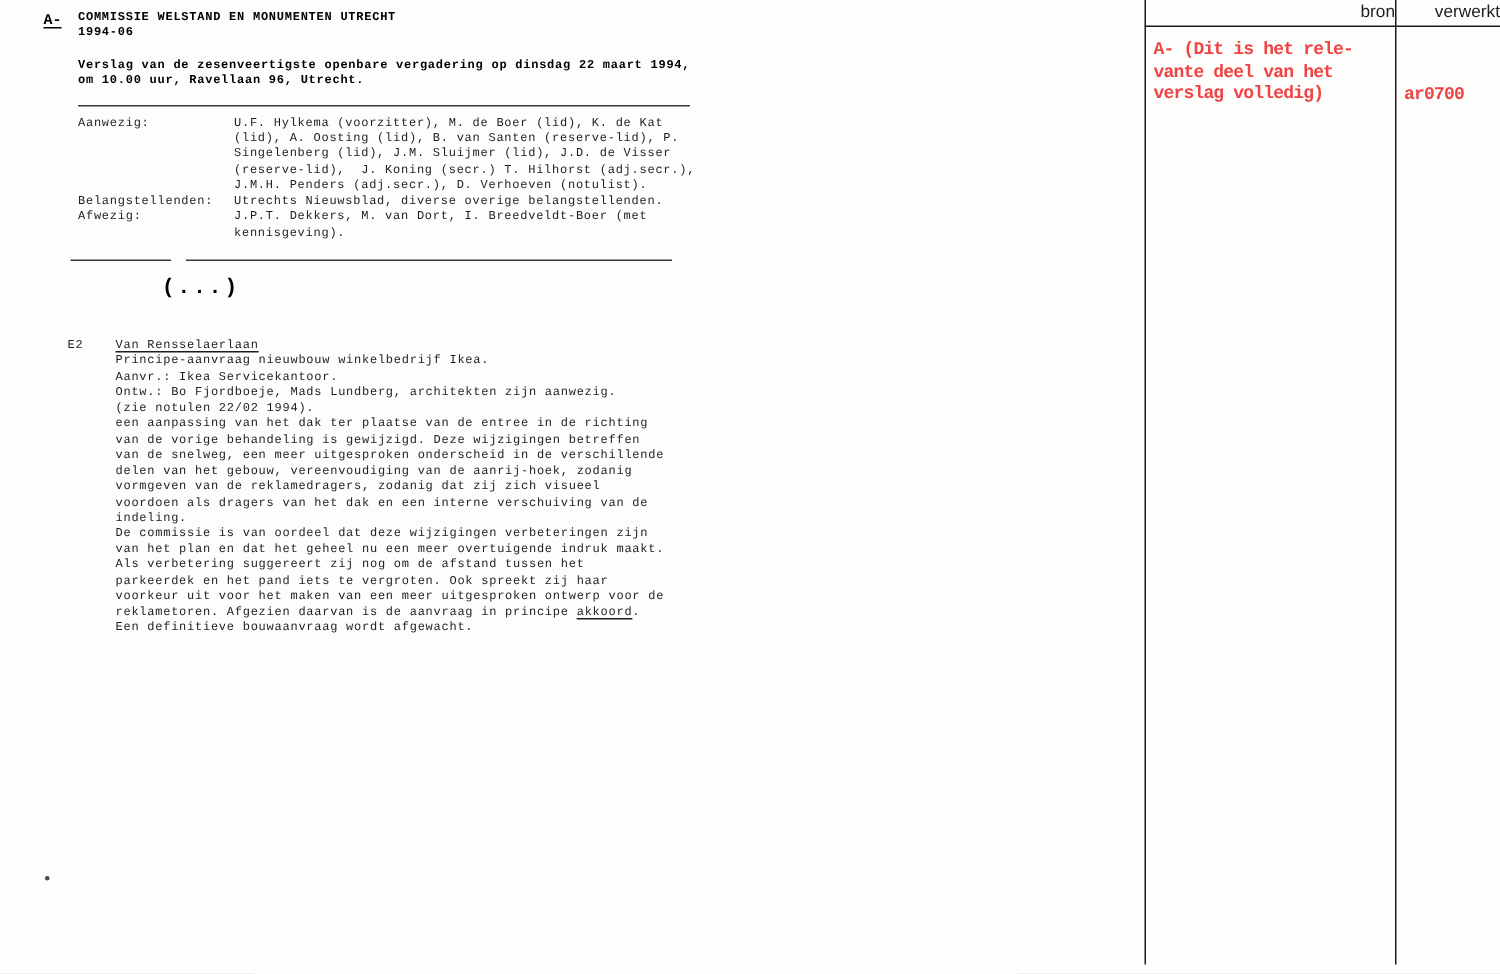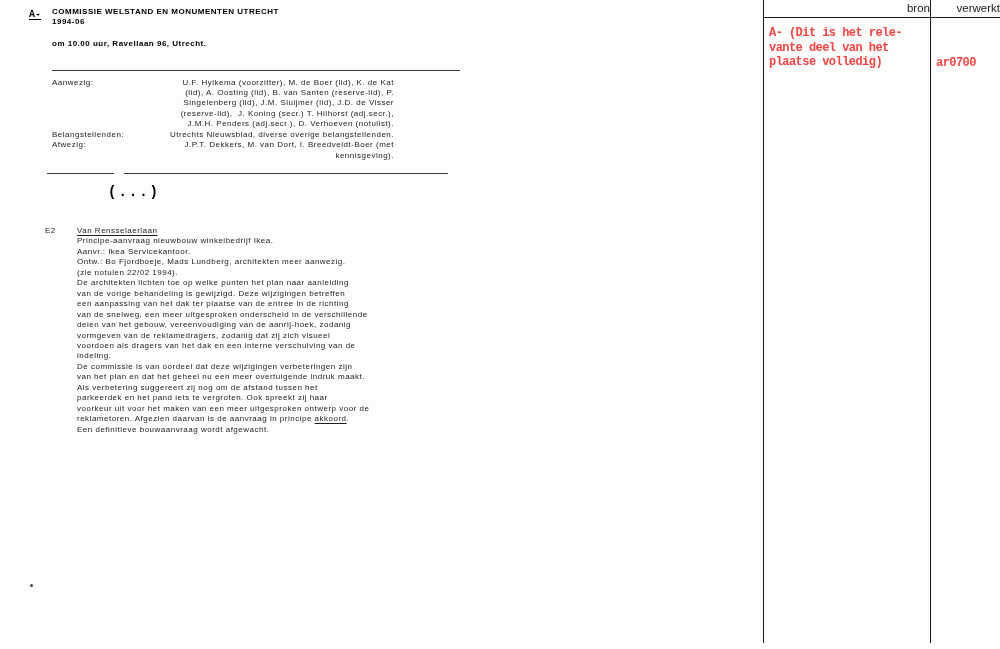--- a/index.html
+++ b/index.html
@@ -2,21 +2,21 @@
 <html><head>
 <meta charset="utf-8">
 <style>
   html,body { margin:0; padding:0; background:#e8e8e8; }
   .canvas {
     position:relative; width:1000px; height:649px; background:#fdfdfc;
     overflow:hidden; font-family:"Liberation Mono", monospace;
   }
   .abs { position:absolute; }
   .tw {
-    font-family:Liberation Sans, sans-serif;
+    font-family:Liberation Mono, monospace;
     font-size:8px; letter-spacing:.5px; line-height:10.45px;
     white-space:pre; color:#1d1d1d;
   }
   .tw-bold { font-weight:bold; color:#000; }
   .uline { text-decoration:underline; text-underline-offset:1.5px; }
   .rule { position:absolute; height:1px; background:#3c3c3c; }
   .vline { position:absolute; width:1px; background:#1a1a1a; }
   .margin-mark {
     font-family:"Liberation Mono", monospace; font-weight:bold;
     font-size:10px; color:#000; text-decoration:underline;
@@ -46,30 +46,31 @@
 <div class="canvas">
 
   <div class="abs margin-mark" style="left:29px; top:9px;">A-</div>
 
   <div class="abs" style="left:52px; top:7px;">
     <div class="tw tw-bold">COMMISSIE WELSTAND EN MONUMENTEN UTRECHT</div>
     <div class="tw tw-bold">1994-06</div>
   </div>
 
   <div class="abs" style="left:52px; top:39px;">
+    <div class="tw tw-bold">Verslag van de zesenveertigste openbare vergadering op dinsdag 22 maart 1994,</div>
     <div class="tw tw-bold">om 10.00 uur, Ravellaan 96, Utrecht.</div>
   </div>
 
   <div class="rule" style="left:52px; top:70px; width:408px;"></div>
 
   <div class="abs tw" style="left:52px; top:77.5px;">Aanwezig:</div>
   <div class="abs tw" style="left:52px; top:129.8px;">Belangstellenden:</div>
   <div class="abs tw" style="left:52px; top:140.2px;">Afwezig:</div>
 
-  <div class="abs" style="left:170px; top:77.5px;text-align:right;">
+  <div class="abs" style="left:156px; top:77.5px;">
     <div class="tw">U.F. Hylkema (voorzitter), M. de Boer (lid), K. de Kat</div>
     <div class="tw">(lid), A. Oosting (lid), B. van Santen (reserve-lid), P.</div>
     <div class="tw">Singelenberg (lid), J.M. Sluijmer (lid), J.D. de Visser</div>
     <div class="tw">(reserve-lid),  J. Koning (secr.) T. Hilhorst (adj.secr.),</div>
     <div class="tw">J.M.H. Penders (adj.secr.), D. Verhoeven (notulist).</div>
     <div class="tw">Utrechts Nieuwsblad, diverse overige belangstellenden.</div>
     <div class="tw">J.P.T. Dekkers, M. van Dort, I. Breedveldt-Boer (met</div>
     <div class="tw">kennisgeving).</div>
   </div>
 
@@ -77,25 +78,24 @@
   <div class="rule" style="left:124px; top:173px; width:324px;"></div>
 
   <div class="abs omission" style="left:108px; top:184px;">(...)</div>
 
   <div class="abs tw" style="left:45px; top:226px;">E2</div>
 
   <div class="abs" style="left:77px; top:226px;">
     <div class="tw uline">Van Rensselaerlaan</div>
     <div class="tw">Principe-aanvraag nieuwbouw winkelbedrijf Ikea.</div>
     <div class="tw">Aanvr.: Ikea Servicekantoor.</div>
-    <div class="tw">Ontw.: Bo Fjordboeje, Mads Lundberg, architekten meer aanwezig.</div>
+    <div class="tw">Ontw.: Bo Fjordboeje, Mads Lundberg, architekten zijn aanwezig.</div>
     <div class="tw">(zie notulen 22/02 1994).</div>
-    <div class="tw">De architekten lichten toe op welke punten het plan naar aanleiding</div>
+    <div class="tw">een aanpassing van het dak ter plaatse van de entree in de richting</div>
     <div class="tw">van de vorige behandeling is gewijzigd. Deze wijzigingen betreffen</div>
-    <div class="tw">een aanpassing van het dak ter plaatse van de entree in de richting</div>
     <div class="tw">van de snelweg, een meer uitgesproken onderscheid in de verschillende</div>
     <div class="tw">delen van het gebouw, vereenvoudiging van de aanrij-hoek, zodanig</div>
     <div class="tw">vormgeven van de reklamedragers, zodanig dat zij zich visueel</div>
     <div class="tw">voordoen als dragers van het dak en een interne verschuiving van de</div>
     <div class="tw">indeling.</div>
     <div class="tw">De commissie is van oordeel dat deze wijzigingen verbeteringen zijn</div>
     <div class="tw">van het plan en dat het geheel nu een meer overtuigende indruk maakt.</div>
     <div class="tw">Als verbetering suggereert zij nog om de afstand tussen het</div>
     <div class="tw">parkeerdek en het pand iets te vergroten. Ook spreekt zij haar</div>
     <div class="tw">voorkeur uit voor het maken van een meer uitgesproken ontwerp voor de</div>
@@ -108,18 +108,18 @@
   <div class="vline" style="left:763px; top:0; height:643px;"></div>
   <div class="vline" style="left:930px; top:0; height:643px;"></div>
   <div class="rule" style="left:763px; top:16.5px; width:237px; background:#1a1a1a;"></div>
 
   <div class="abs colhead" style="left:763px; top:2px; width:167px;">bron</div>
   <div class="abs colhead" style="left:930px; top:2px; width:70px;">verwerkt</div>
 
   <div class="abs" style="left:769px; top:26px;">
     <div class="note">A- (Dit is het rele-</div>
     <div class="note">vante deel van het</div>
-    <div class="note">plaatse volledig)</div>
+    <div class="note">verslag volledig)</div>
   </div>
 
   <div class="abs note" style="left:936px; top:56px;">ar0700</div>
 
 </div>
 
 </body></html>

